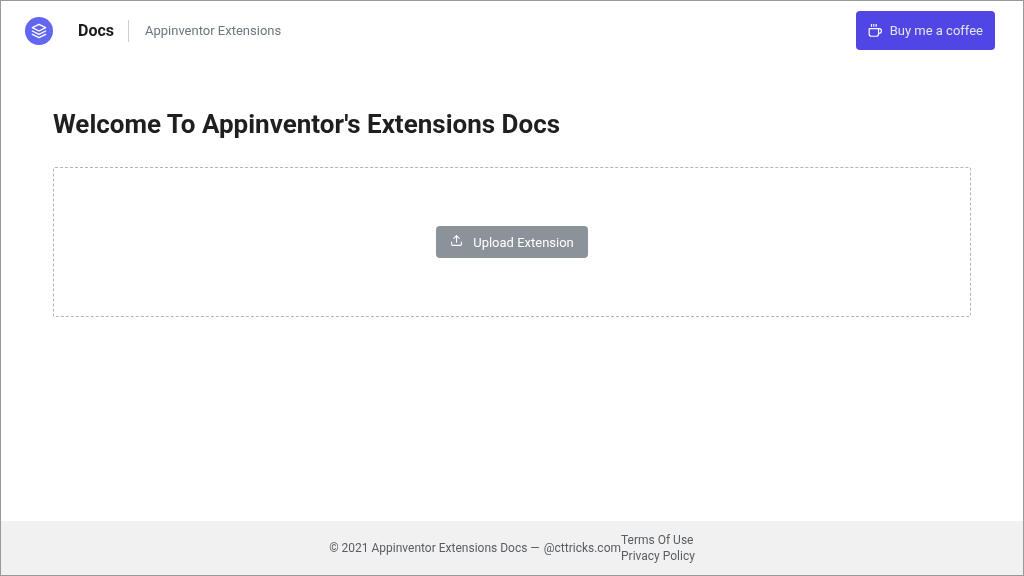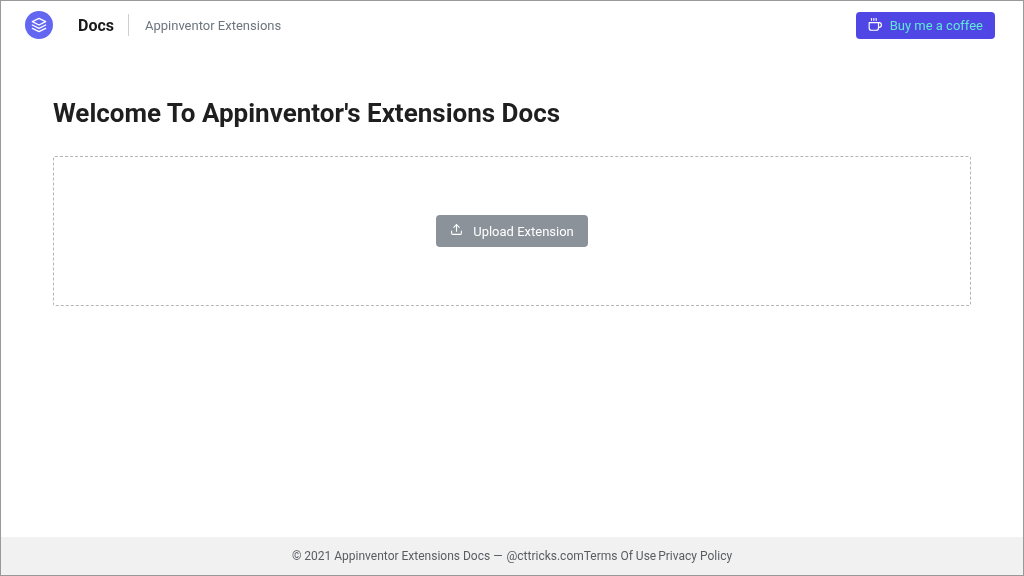--- a/index.html
+++ b/index.html
@@ -55,24 +55,24 @@
   .sub-brand {
     font-size: 13px;
     color: #6c757d;
     margin-left: 2px;
   }
   .coffee-btn {
     display: inline-flex;
     align-items: center;
     gap: 8px;
     background: #4f46e5;
-    color: #5eead4;
+    color: #e5e5e5;
     border: none;
     border-radius: 4px;
-    padding: 6px 12px;
+    padding: 12px 12px;
     font-size: 13px;
     cursor: pointer;
     font-family: inherit;
   }
   .coffee-btn svg { display:block; }
   
   .main {
     flex: 1;
     padding: 0 52px;
   }
@@ -114,21 +114,21 @@
     background: #f1f1f2;
     padding: 12px 28px;
     display: flex;
     align-items: center;
     justify-content: center;
     font-size: 12px;
     color: #595d62;
   }
   .footer-left { display: flex; align-items: center; gap: 4px; }
   .footer-link { color: #595d62; text-decoration: none; cursor: pointer; }
-  .footer-right { display: flex; gap: 2px; }
+  .footer-right { display: flex; gap: 2px; flex-direction: column; }
 </style>
 </head>
 <body>
 
 <header class="header">
   <div class="header-left">
     <a class="brand">
       <span class="brand-icon">
         <svg width="16" height="16" viewBox="0 0 24 24" fill="none" stroke="#fff" stroke-width="2" stroke-linecap="round" stroke-linejoin="round">
           <polygon points="12 2 2 7 12 12 22 7 12 2"></polygon>

